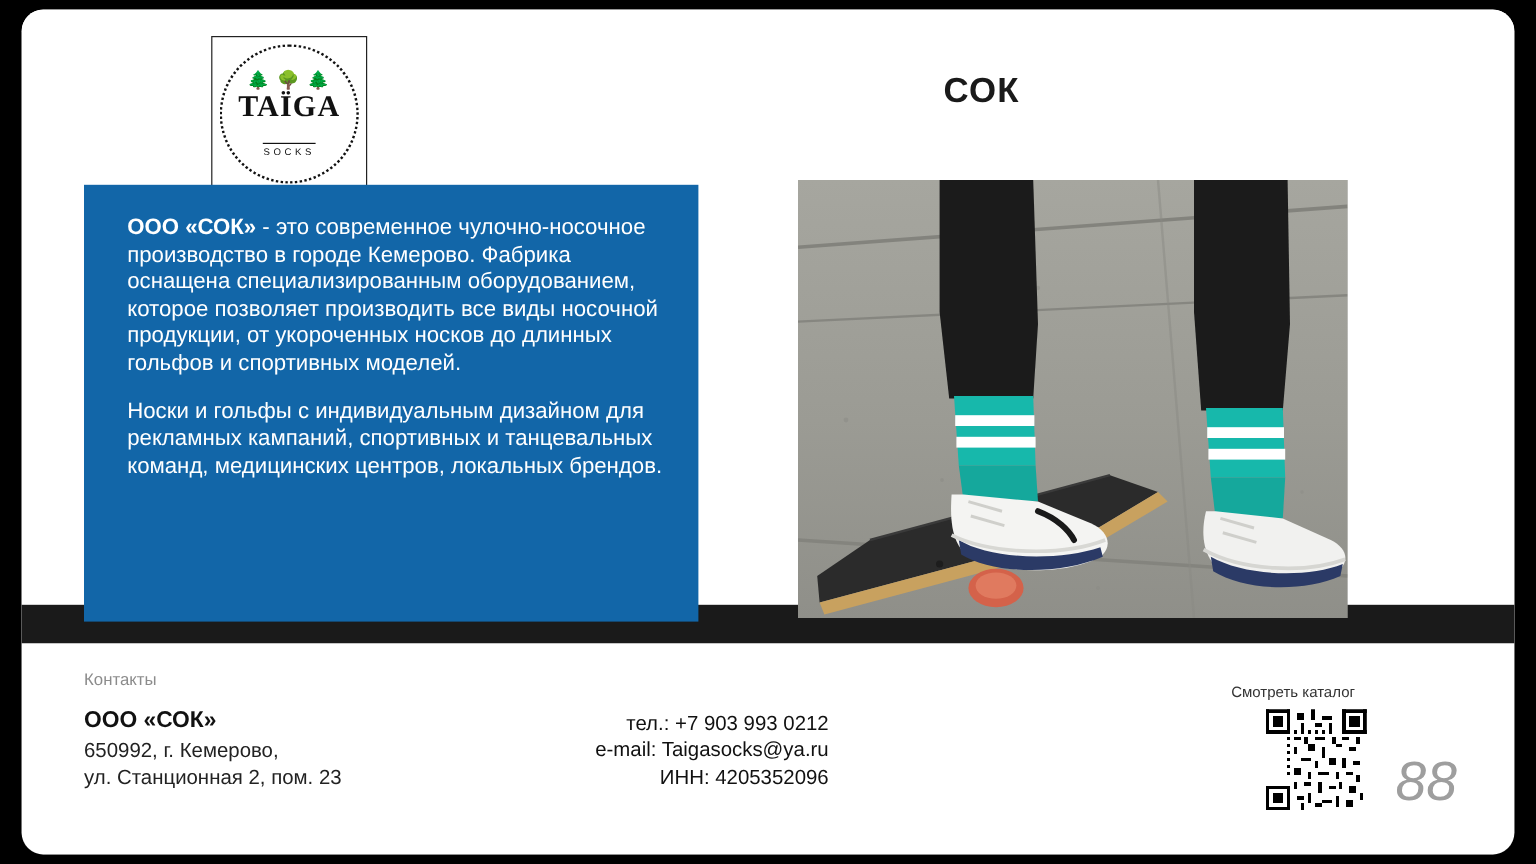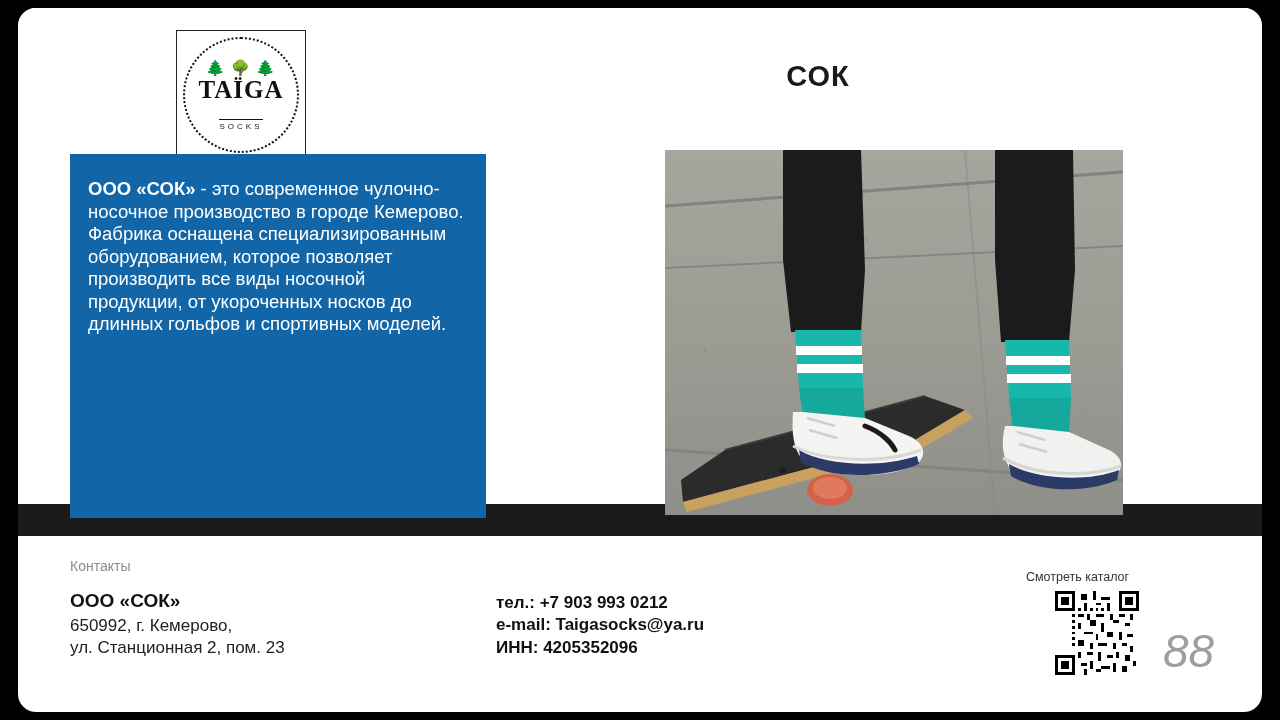--- a/index.html
+++ b/index.html
@@ -95,23 +95,23 @@
     font-size: 29px;
     font-weight: bold;
     color: #1a1a1a;
     letter-spacing: 1px;
   }
 
   
   .blue-box {
     position: absolute;
     left: 52px; top: 146px;
-    width: 416px; height: 364px;
+    width: 512px; height: 364px;
     background: #1266a8;
-    padding: 24px 22px 20px 18px;
+    padding: 24px 22px 20px 36px;
     color: #ffffff;
   }
   .blue-box p {
     font-size: 18.5px;
     line-height: 1.22;
     color: #ffffff;
   }
   .blue-box p.first { margin-bottom: 18px; }
   .blue-box b { font-weight: bold; }
 
@@ -149,23 +149,24 @@
     position: absolute;
     left: 52px; top: 630px;
     font-size: 17px;
     color: #222;
     text-align: right;
   }
   .contact-col {
     position: absolute;
     left: 478px; top: 584px;
     font-size: 17px;
-    font-weight: bold;
+    font-weight: normal;
     color: #111;
     line-height: 1.32;
+    text-align: right;
   }
   .qr-label {
     position: absolute;
     left: 1008px; top: 562px;
     font-size: 12.5px;
     font-weight: normal;
     color: #333;
   }
   .qr {
     position: absolute;
@@ -195,20 +196,21 @@
       <div class="logo-trees">🌲 🌳 🌲</div>
       <div class="logo-word">TAÏGA</div>
       <div class="logo-sub">SOCKS</div>
     </div>
   </div>
 
   <div class="title">СОК</div>
 
   <div class="blue-box">
     <p class="first"><b>ООО «СОК»</b><span> - это современное чулочно-носочное производство в городе Кемерово. Фабрика оснащена специализированным оборудованием, которое позволяет производить все виды носочной продукции, от укороченных носков до длинных гольфов и спортивных моделей.</span></p>
+    <p>Носки и гольфы с индивидуальным дизайном для рекламных кампаний, спортивных и танцевальных команд, медицинских центров, локальных брендов.</p>
   </div>
 
   <div class="photo">
     <svg width="458" height="365" viewBox="0 0 458 365" xmlns="http://www.w3.org/2000/svg">
       <defs>
         <linearGradient id="asph" x1="0" y1="0" x2="0" y2="1">
           <stop offset="0%" stop-color="#a6a69f"></stop>
           <stop offset="55%" stop-color="#9b9b94"></stop>
           <stop offset="100%" stop-color="#8f8f89"></stop>
         </linearGradient>

